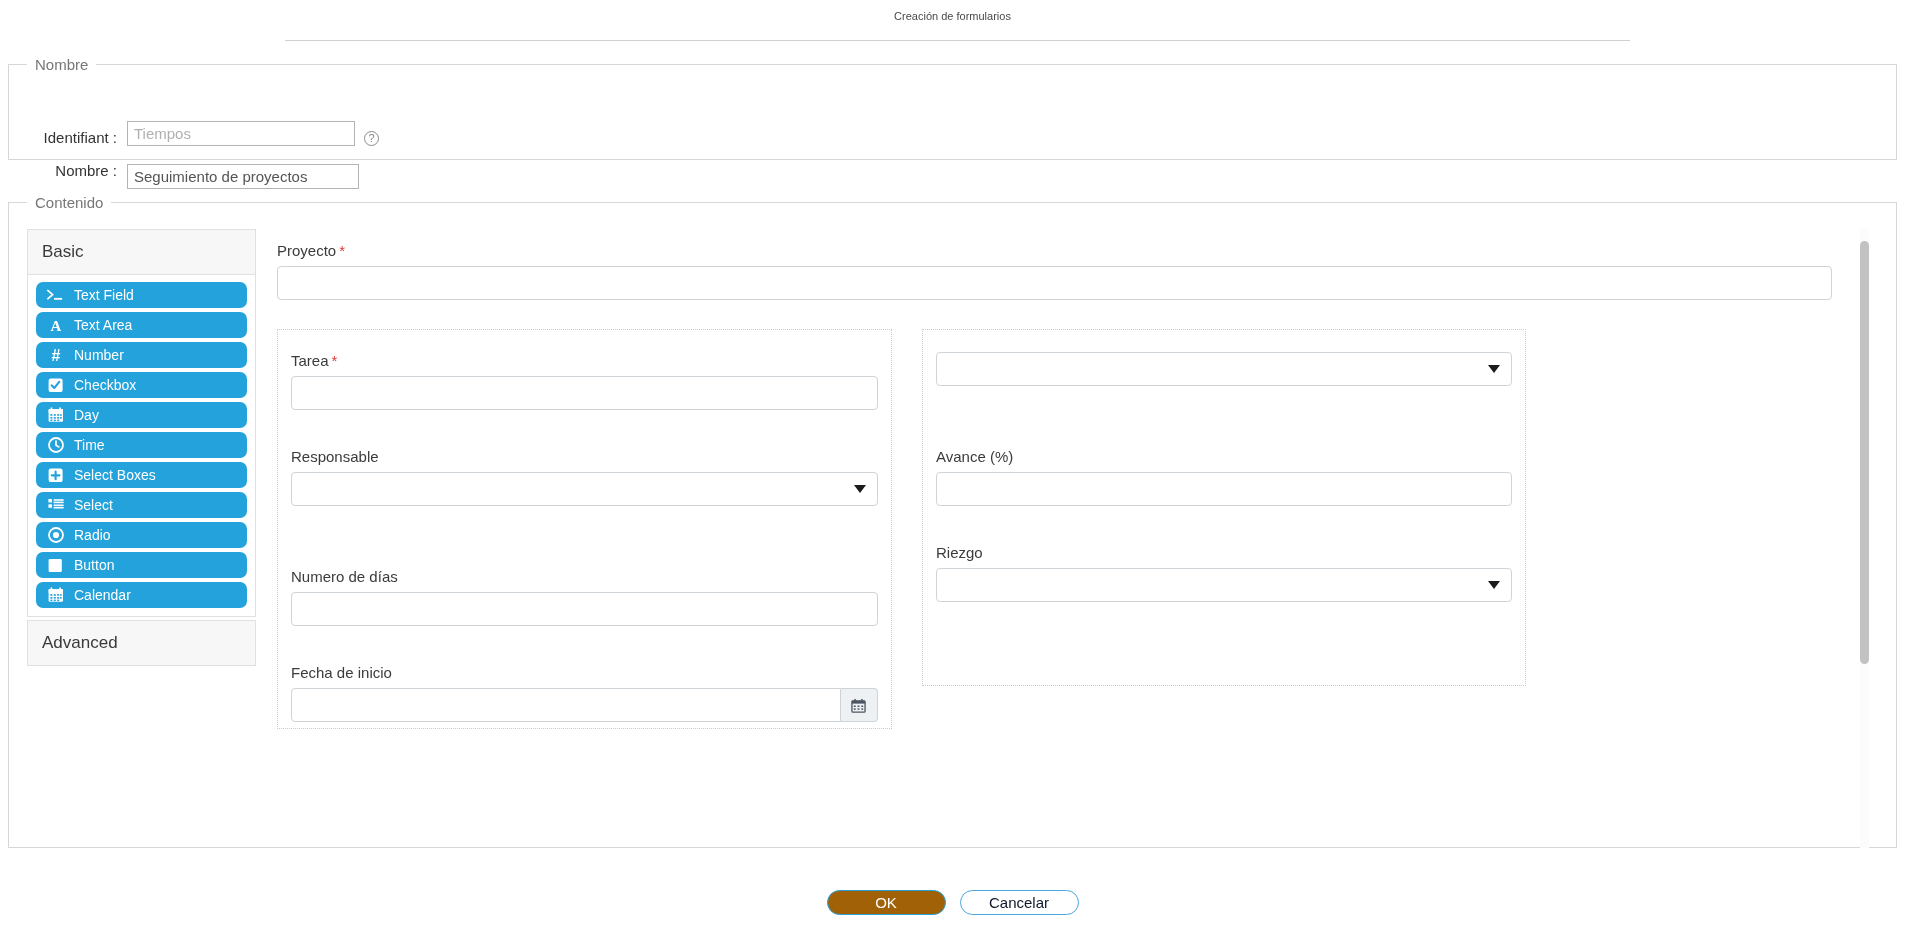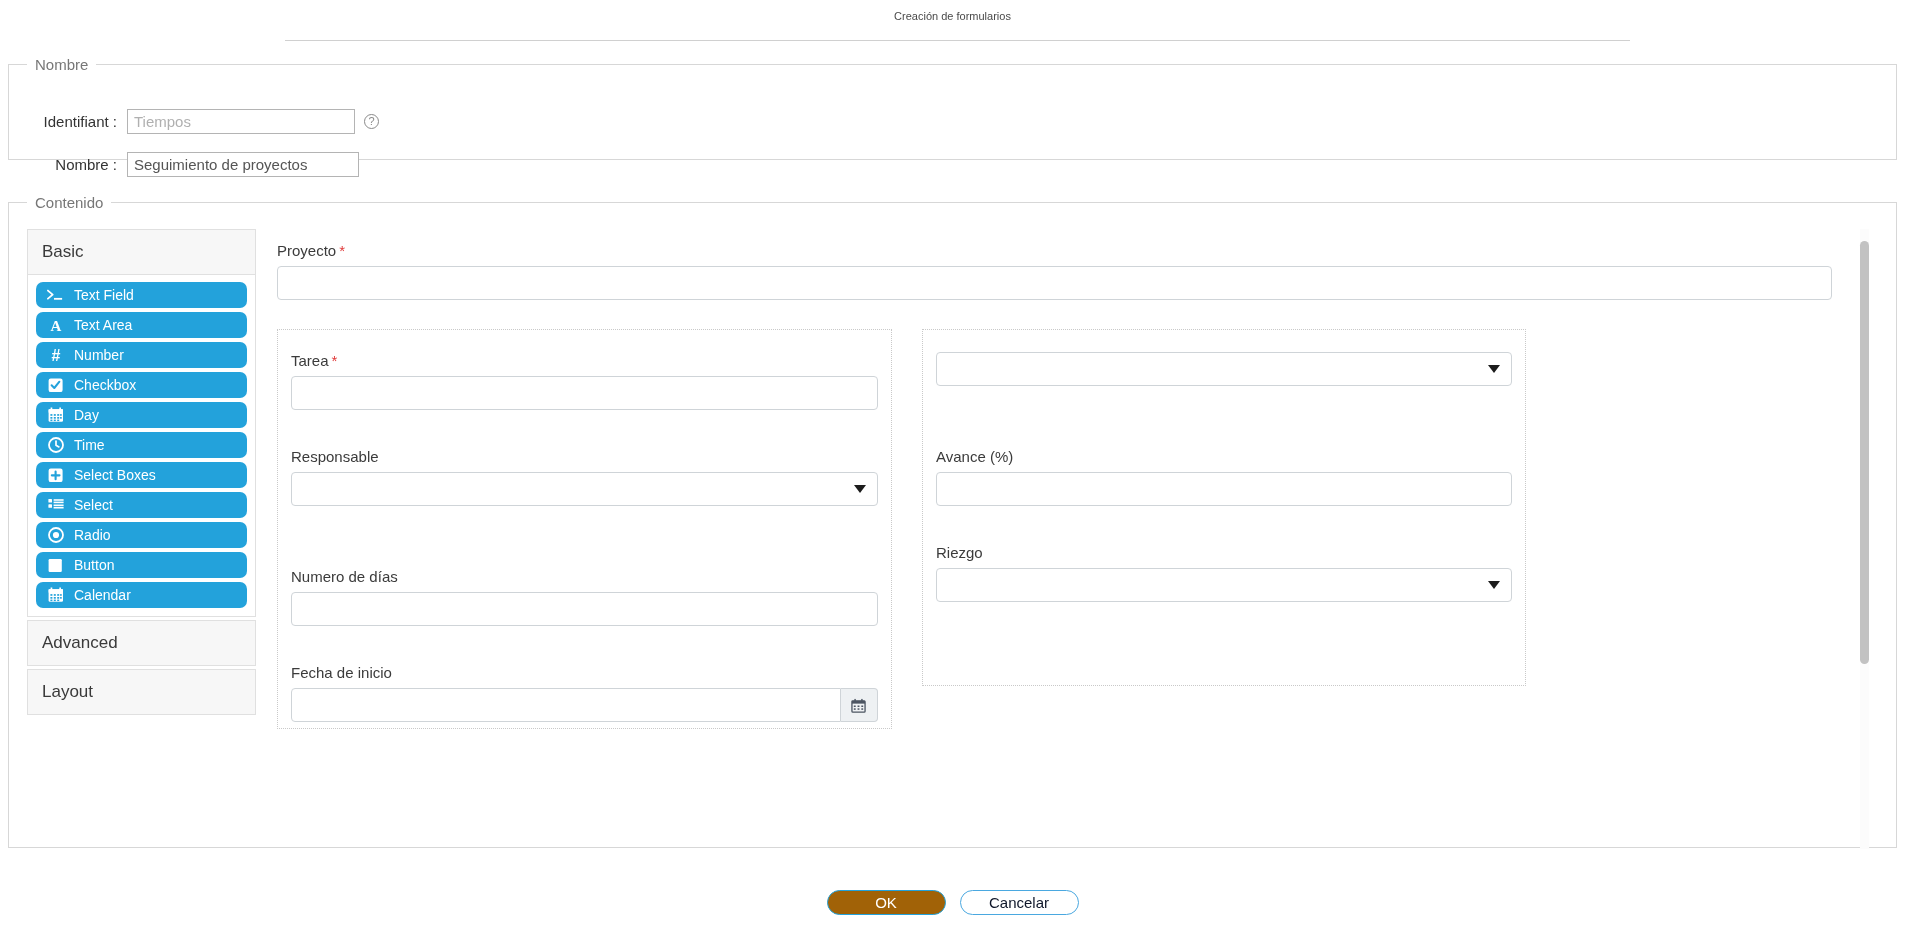--- a/index.html
+++ b/index.html
@@ -46,24 +46,25 @@
   .field-label {
     font-size: 15px; color: #333; text-align: right;
   }
   .text-input {
     font-family: "Liberation Sans", sans-serif;
     font-size: 15px; color: #555;
     border: 1px solid #b4b4b4;
     background: #fff;
     height: 25px; padding: 2px 6px;
     outline: none;
+    margin-top: 12px;
   }
   .text-input::placeholder { color: #b0b0b0; }
 
-  #row-identifiant { top: 36px; left: 0px; }
+  #row-identifiant { top: 36px; left: 0px; align-items: flex-end; }
   #row-nombre { top: 79px; left: 0px; }
   #row-identifiant .field-label { width: 108px; }
   #row-nombre .field-label { width: 108px; }
   #identifiant-input { width: 228px; margin-left: 10px; }
   #nombre-input { width: 232px; margin-left: 10px; }
 
   .help-icon {
     display: inline-block; margin-left: 9px;
     width: 15px; height: 15px; border-radius: 50%;
     border: 1px solid #8a8a8a; color: #8a8a8a;
@@ -375,23 +376,20 @@
               </span>
               <span>Calendar</span>
             </button>
           </div>
       </div>
 
       <div class="acc-group collapsed">
         <div class="acc-header">Advanced</div>
       </div>
 
-      <div class="acc-group collapsed">
-        <div class="acc-header">Layout</div>
-      </div>
 
     </div>
 
     <div class="canvas">
 
       <div class="row-proyecto fc-group">
         <label class="fcol-label">
           <span>Proyecto</span><span class="req">*</span>
         </label>
         <input class="fc-input" type="text" placeholder="" style="">

